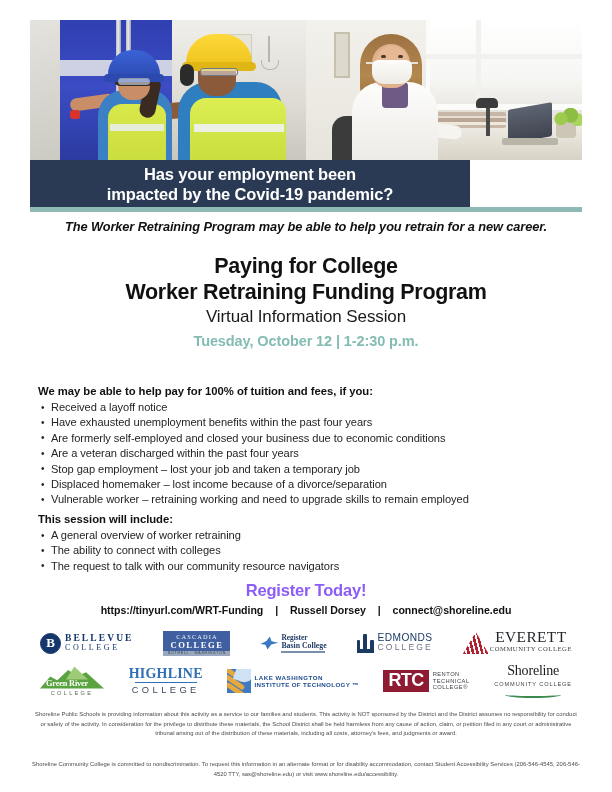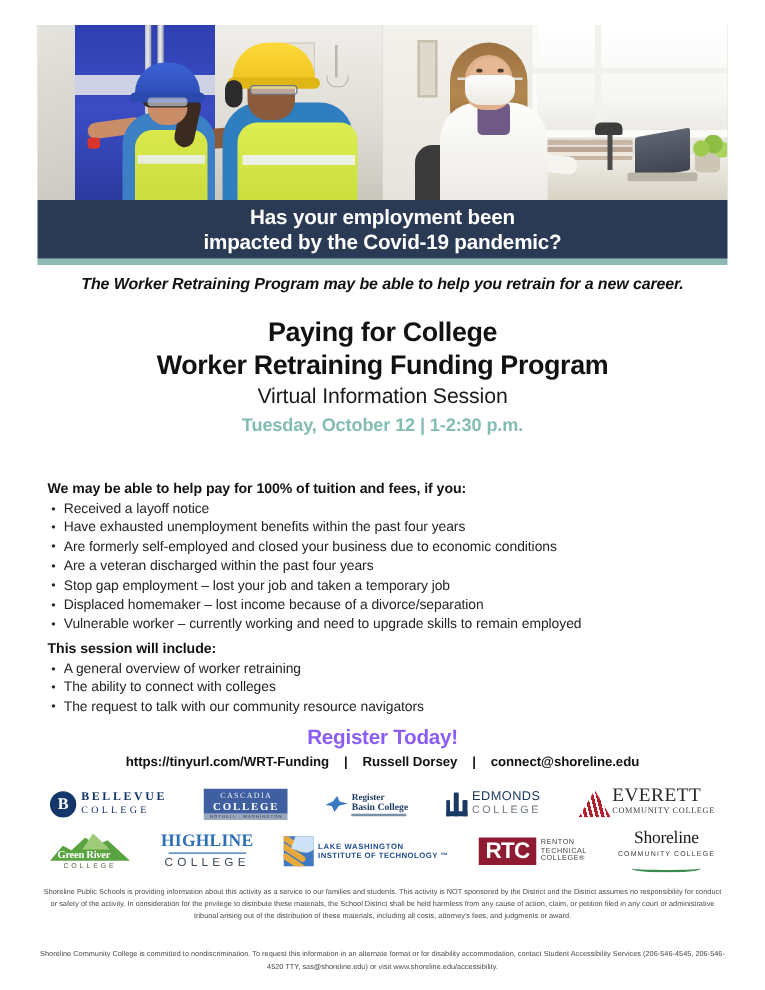--- a/index.html
+++ b/index.html
@@ -258,21 +258,21 @@
   .r-arm{
     position:absolute; left:116px; top:104px; width:40px; height:14px;
     background:#f6f4ef; border-radius:7px; transform:rotate(6deg);
   }
 
   
   .banner {
     position: absolute;
     left: 30px;
     top: 160px;
-    width: 552px;
+    width: 440px;
     height: 47px;
     background: #2a3a54;
     color: #ffffff;
     text-align: center;
     display: flex;
     flex-direction: column;
     align-items: center;
     justify-content: center;
   }
   .banner-line {
@@ -472,21 +472,21 @@
   .ed-trident i:nth-child(2){ left:6.8px; height:19px; }
   .ed-trident i:nth-child(3){ left:13.6px; height:13px; }
   .ed-trident u {
     position:absolute; left:0; bottom:0; width:17px; height:3.4px; background:#1b3a63;
   }
   .ed-txt { line-height:9.6px; }
   .ed-txt .l1 { font-size:10.2px; font-weight:400; color:#1b3a63; letter-spacing:.4px; }
   .ed-txt .l2 { font-size:8.6px; font-weight:400; color:#6e7784; letter-spacing:2.1px; }
 
   
-  .lg-everett { gap: 1px; }
+  .lg-everett { gap: 1px; text-align: center; }
   .ev-mark {
     width: 26px; height: 22px;
     background: repeating-linear-gradient(76deg,#b4202f 0 2.6px,#ffffff 2.6px 4.4px);
     clip-path: polygon(50% 0%, 100% 100%, 0% 100%);
   }
   .ev-txt { line-height:12px; }
   .ev-txt .l1 { font-family:"Liberation Serif",serif; font-size:15.4px; color:#23272b; letter-spacing:.4px; }
   .ev-txt .l2 { font-family:"Liberation Serif",serif; font-size:6.6px; color:#3a3f45; letter-spacing:.55px; }
 
   
@@ -650,21 +650,21 @@
 
   <div class="body-block block-a">
     <div class="block-head">We may be able to help pay for 100% of tuition and fees, if you:</div>
     <ul class="bullets">
       <li>Received a layoff notice</li>
       <li>Have exhausted unemployment benefits within the past four years</li>
       <li>Are formerly self-employed and closed your business due to economic conditions</li>
       <li>Are a veteran discharged within the past four years</li>
       <li>Stop gap employment – lost your job and taken a temporary job</li>
       <li>Displaced homemaker – lost income because of a divorce/separation</li>
-      <li>Vulnerable worker – currently working and need to upgrade skills to remain employed</li>
+      <li>Vulnerable worker – retraining working and need to upgrade skills to remain employed</li>
     </ul>
   </div>
 
   <div class="body-block block-b">
     <div class="block-head">This session will include:</div>
     <ul class="bullets">
       <li>A general overview of worker retraining</li>
       <li>The ability to connect with colleges</li>
       <li>The request to talk with our community resource navigators</li>
     </ul>

